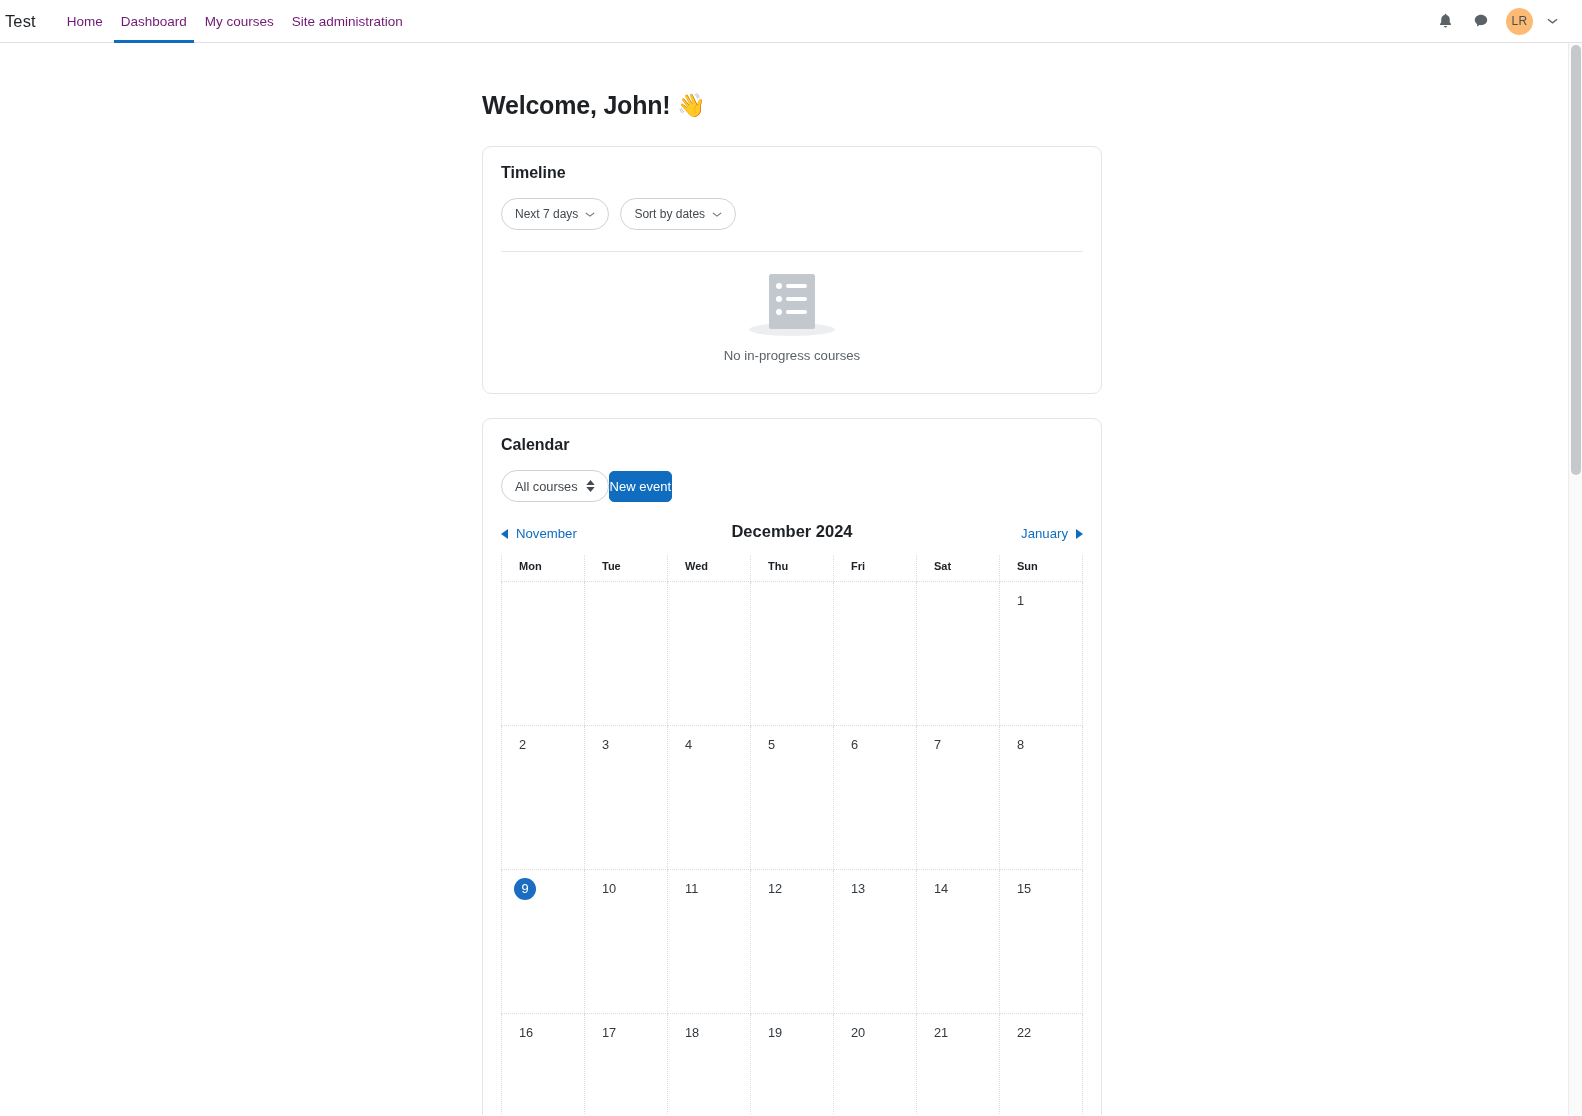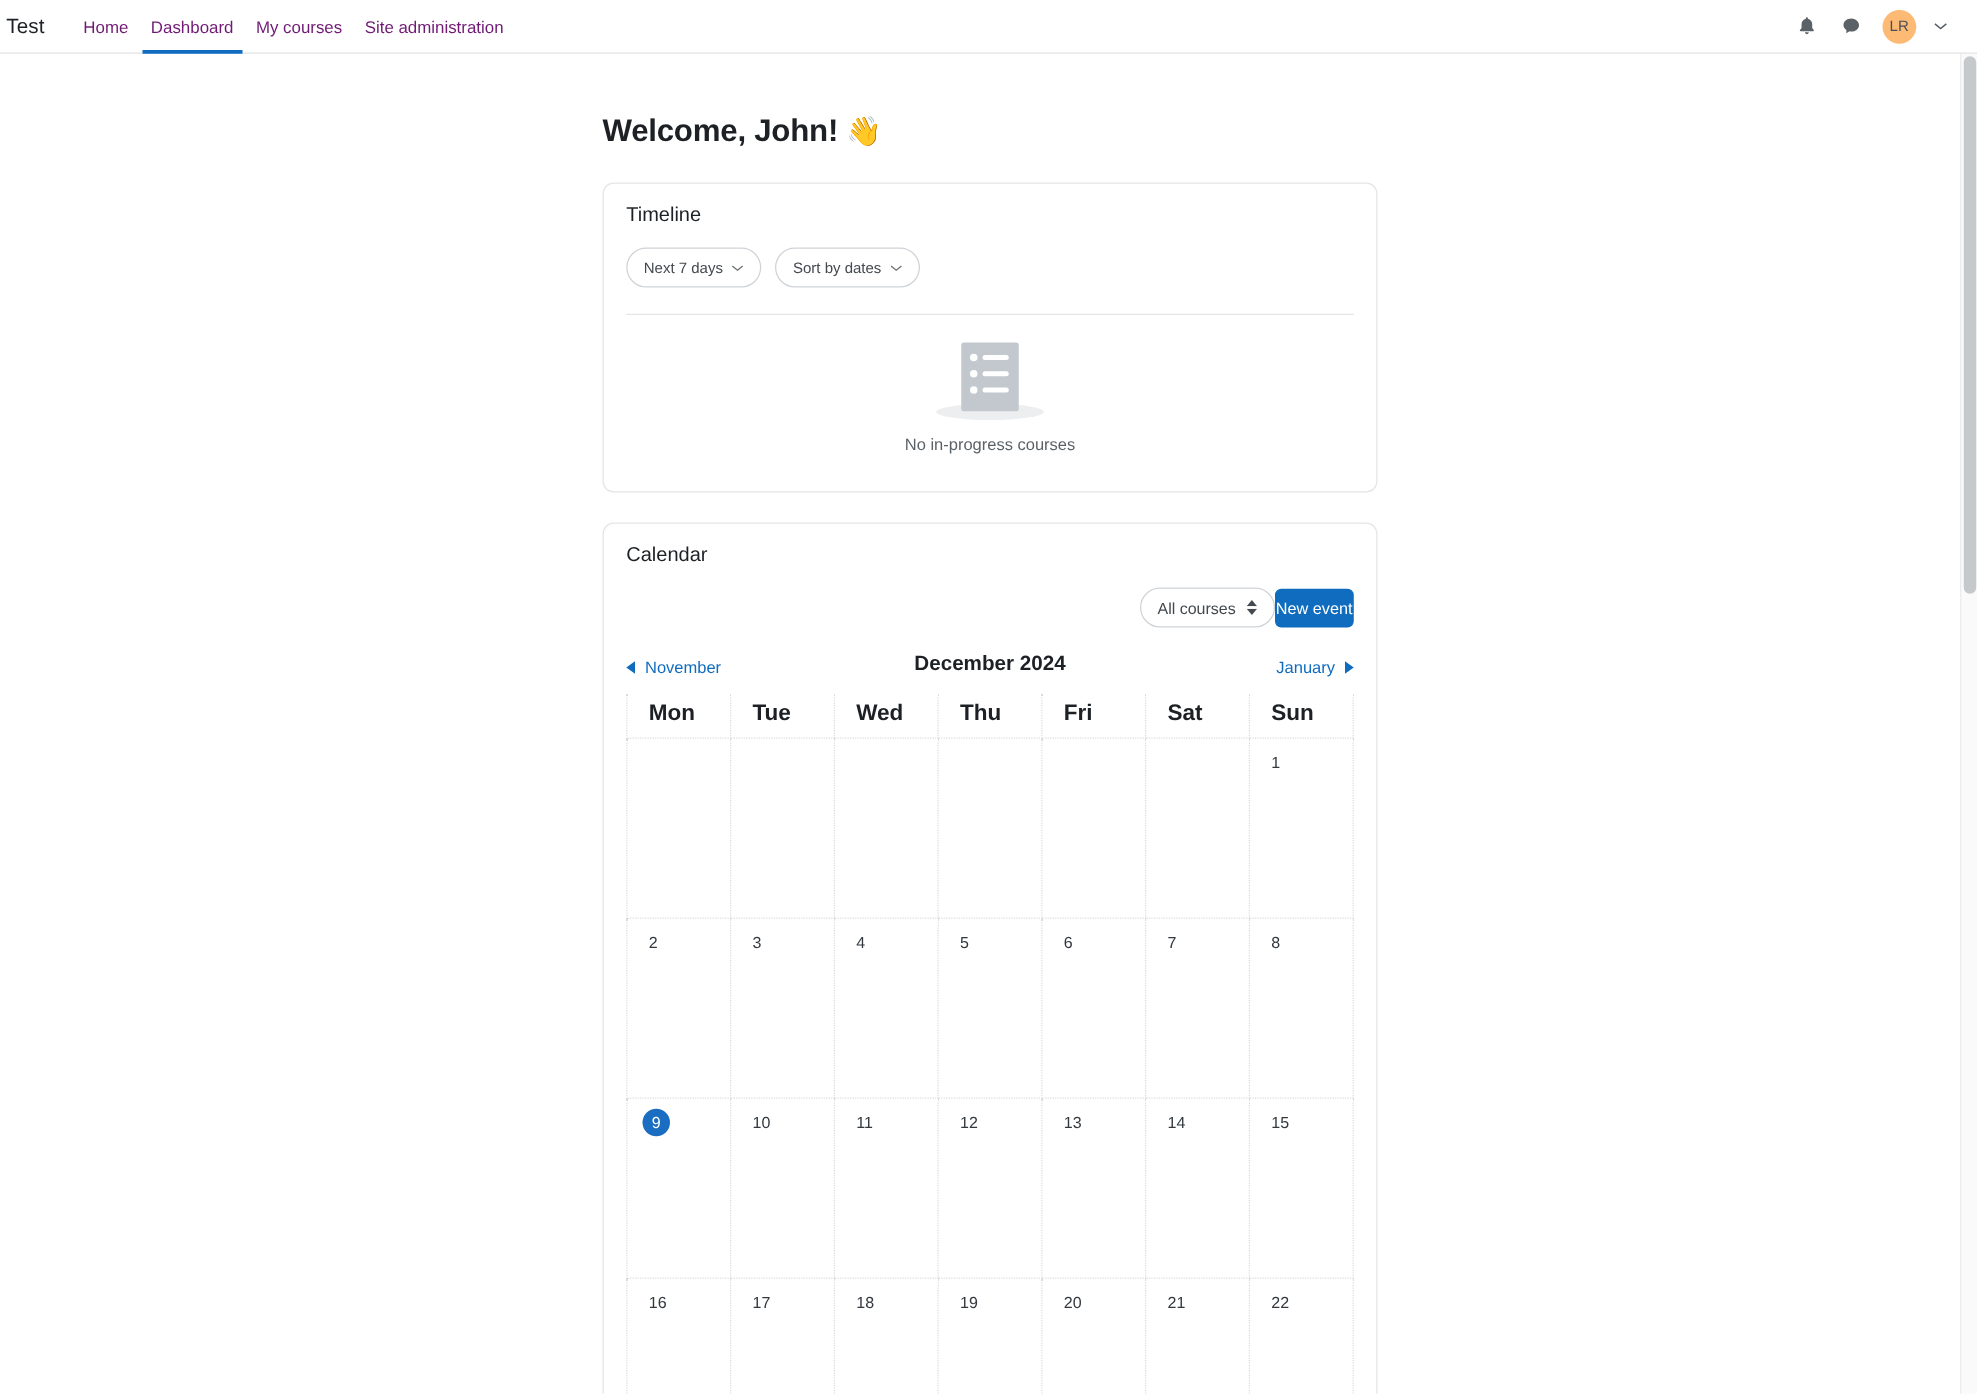--- a/index.html
+++ b/index.html
@@ -105,21 +105,21 @@
   
   .card {
     border: 1px solid #e3e5e7;
     border-radius: 9px;
     background: #fff;
     padding: 17px 18px 18px 18px;
   }
   .card + .card { margin-top: 24px; }
   .card-title {
     font-size: 16px;
-    font-weight: 400;
+    font-weight: 700;
     margin: 0 0 16px 0;
     color: #1d2125;
   }
 
   
   .filter-row { display: flex; align-items: center; gap: 11px; }
   .pill {
     border: 1px solid #cfd3d7;
     border-radius: 19px;
     background: #fff;
@@ -187,21 +187,21 @@
   .empty-text {
     margin-top: 12px;
     font-size: 13.2px;
     color: #5b6267;
   }
 
   
   .cal-controls {
     display: flex;
     align-items: center;
-    justify-content: flex-end;
+    justify-content: flex-start;
   }
   .select-pill {
     border: 1px solid #cfd3d7;
     border-radius: 19px;
     background: #fff;
     height: 32px;
     padding: 0 13px;
     display: inline-flex;
     align-items: center;
     gap: 8px;
@@ -261,21 +261,21 @@
     pointer-events: none;
   }
 
   table.calendar {
     width: 100%;
     border-collapse: collapse;
     margin-top: 14px;
     table-layout: fixed;
   }
   table.calendar th {
-    font-size: 18px;
+    font-size: 11px;
     font-weight: 700;
     text-align: left;
     color: #1d2125;
     padding: 5px 0 9px 17px;
     border-right: 1px dotted #d9dcdf;
     border-bottom: 1px dotted #d9dcdf;
   }
   table.calendar th:first-child { border-left: 1px dotted #d9dcdf; }
   table.calendar td {
     height: 144px;

